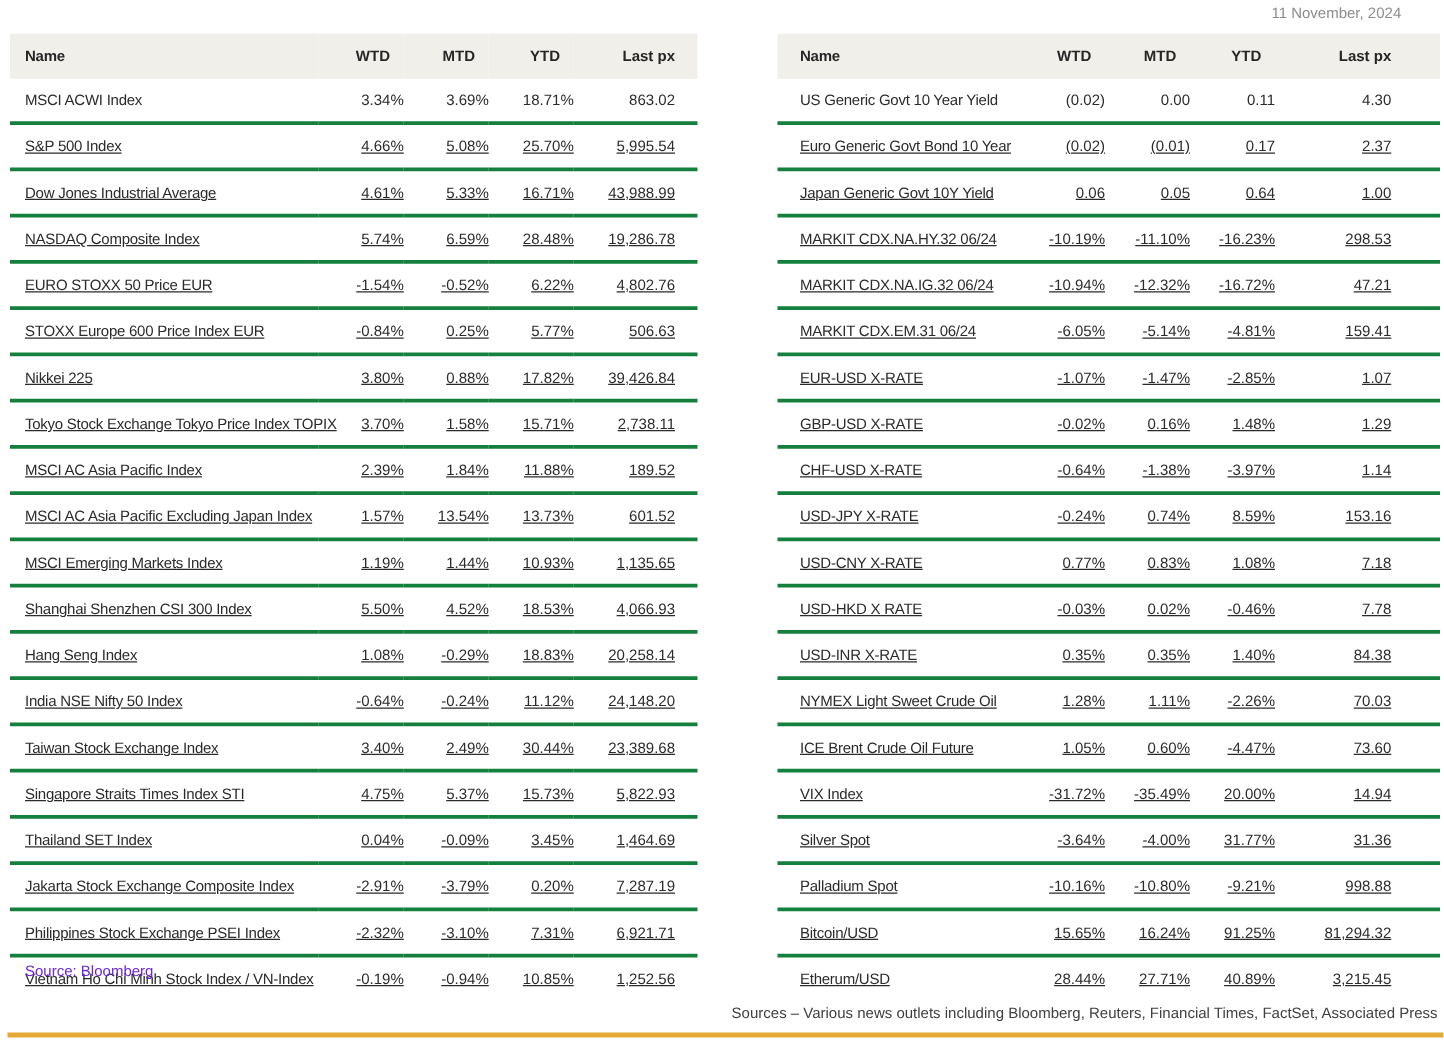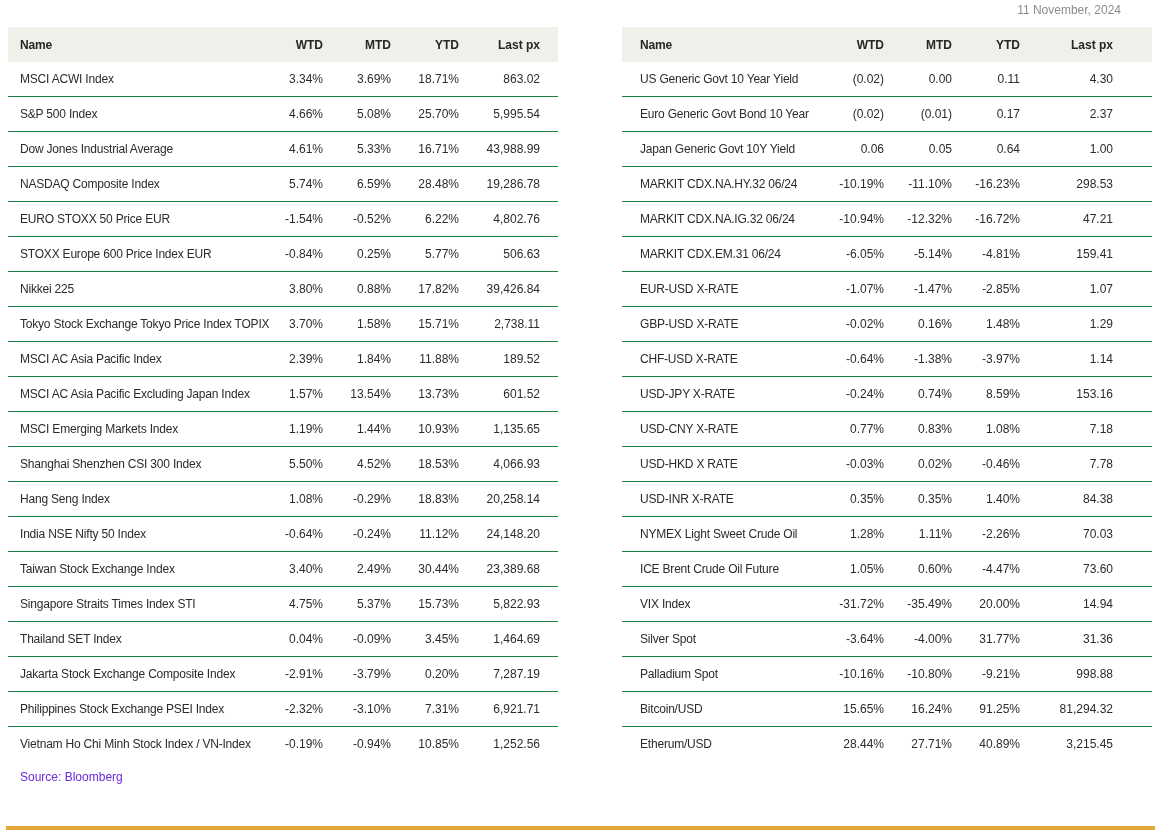--- a/index.html
+++ b/index.html
@@ -32,41 +32,41 @@
     width: 100%;
     border-collapse: collapse;
     table-layout: fixed;
     font-size: 12px;
     color: #2b2b2b;
   }
   thead tr { background: #f1efe9; }
   th {
     font-weight: 700;
     text-align: right;
-    height: 35px;
-    padding: 0;
+    height: 14px;
+    padding: 11px;
     white-space: nowrap;
     color: #262626;
   }
   td {
     text-align: right;
     height: 34px;
     padding: 0;
     white-space: nowrap;
     overflow: visible;
   }
   th:first-child, td:first-child {
     text-align: left;
     padding-left: 12px;
     letter-spacing: -0.2px;
   }
   .tbl-right th:first-child, .tbl-right td:first-child { padding-left: 18px; }
   .tbl-left  th:last-child, .tbl-left  td:last-child { padding-right: 18px; }
   .tbl-right th:last-child, .tbl-right td:last-child { padding-right: 39px; }
-  tbody tr + tr { border-top: 1px solid #15803d; }
+  tbody tr + tr { border-top: 3px solid #15803d; text-decoration: underline; }
   .source-note {
     position: absolute;
     left: 20px;
     top: 770px;
     font-size: 12px;
     color: #6d28d9;
   }
   .sources-note {
     position: absolute;
     right: 5px;
@@ -411,16 +411,17 @@
             <td>27.71%</td>
             <td>40.89%</td>
             <td>3,215.45</td>
           </tr>
         </tbody>
       </table>
   </div>
 
   <div class="source-note">Source: Bloomberg</div>
 
+  <div class="sources-note">Sources – Various news outlets including Bloomberg, Reuters, Financial Times, FactSet, Associated Press</div>
 
   <div class="accent-bar" style="background: rgb(226, 169, 54);"></div>
 
 </div>
 
 </body></html>

